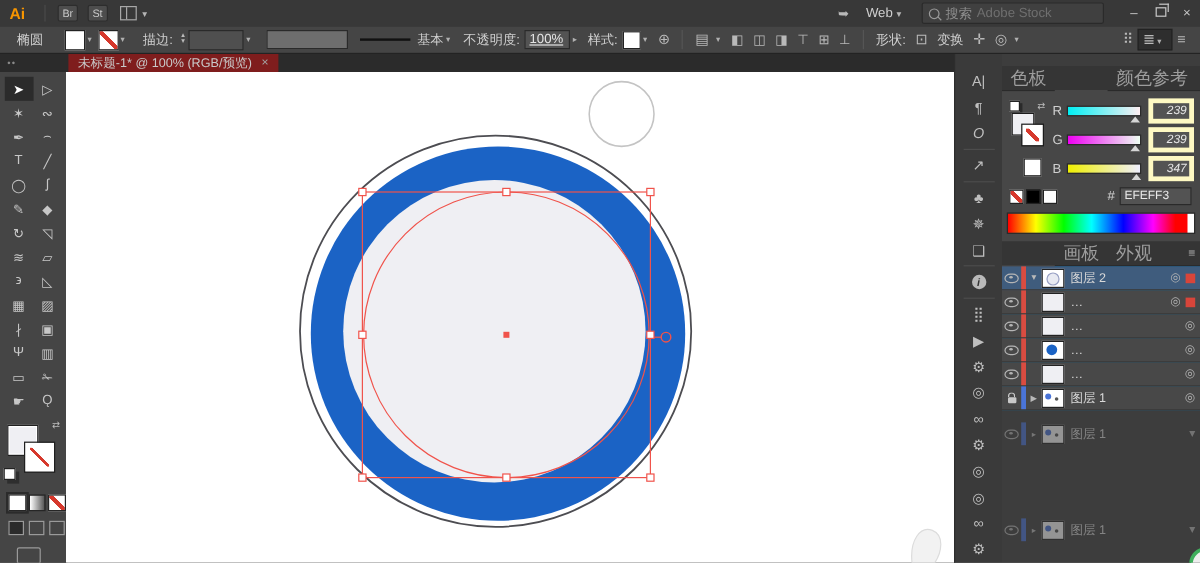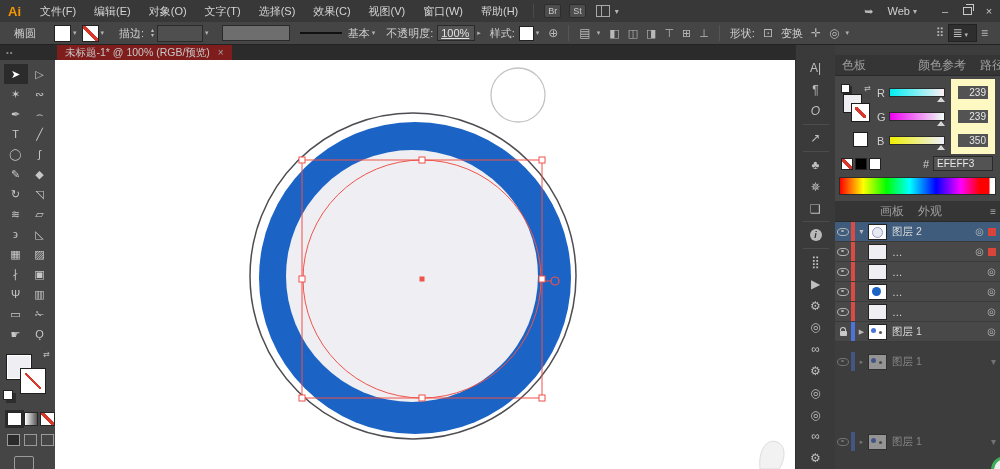--- a/index.html
+++ b/index.html
@@ -78,37 +78,37 @@
 
   
   #dockstrip{left:795px;top:45px;width:40px;height:424px;background:#3a3a3a;border-left:1px solid #2d2d2d;display:flex;flex-direction:column;align-items:center;padding-top:12px;box-sizing:border-box;}
   .strip-icon{height:22px;display:flex;align-items:center;justify-content:center;color:#bfbfbf;font-size:12px;width:100%;}
   .strip-sep{width:26px;height:1px;background:#4c4c4c;margin:2px 0;}
   .info-circle{width:12px;height:12px;border-radius:50%;background:#b9b9b9;color:#333;font-size:9px;font-weight:bold;display:flex;align-items:center;justify-content:center;font-style:italic;}
 
   
   #dock{left:835px;top:45px;width:165px;height:424px;background:#3d3d3d;}
   .panel-tabs{display:flex;align-items:center;height:20px;background:#353535;border-bottom:1px solid #2a2a2a;}
-  .ptab{padding:3px 7px 2px;color:#9d9d9d;font-size:12px;white-space:nowrap;}
+  .ptab{padding:3px 7px 2px;color:#9d9d9d;font-size:15px;white-space:nowrap;}
   .ptab.active{background:#474747;color:#e4e4e4;margin-top:44px;}
   .pmenu{margin-left:auto;color:#aaa;margin-right:4px;font-size:10px;}
   #color-panel{margin-top:10px;}
   #color-body{background:#474747;height:125px;position:relative;}
   #cp-fs{position:absolute;left:6px;top:8px;width:30px;height:54px;}
   #cp-fill{position:absolute;left:2px;top:10px;width:17px;height:17px;background:#efeff3;border:1px solid #1c1c1c;}
   #cp-stroke{position:absolute;left:11px;top:20px;width:17px;height:17px;border:3px solid #fff;outline:1px solid #1c1c1c;background:linear-gradient(45deg,transparent 40%,#d6382c 40%,#d6382c 60%,transparent 60%),#fff;box-sizing:border-box;}
   #cp-swap{position:absolute;right:0;top:0;color:#bbb;font-size:8px;}
   #cp-mini{position:absolute;left:0;top:0;width:7px;height:7px;background:#fff;border:1px solid #222;box-shadow:2px 2px 0 #2a2a2a;}
   #cp-strokebtn{position:absolute;left:12px;top:48px;width:13px;height:13px;background:#fff;border:1px solid #1c1c1c;}
   #channels{position:absolute;left:42px;top:6px;width:118px;}
   .ch-row{display:flex;align-items:center;height:21px;margin-bottom:3px;}
   .ch-label{width:12px;color:#cfcfcf;}
   .ch-track{position:relative;flex:1;height:7px;border:1px solid #2b2b2b;}
   .ch-handle{position:absolute;top:8px;width:0;height:0;border-left:4px solid transparent;border-right:4px solid transparent;border-bottom:5px solid #d6d6d6;}
-  .ch-val{width:26px;height:13px;line-height:13px;background:#535353;border:7px solid #fef9c3;color:#e8e8e8;text-align:right;padding:0 2px;margin-left:6px;font-size:10px;}
+  .ch-val{width:26px;height:13px;line-height:13px;background:#535353;border:4px solid #fef9c3;color:#e8e8e8;text-align:right;padding:0 2px;margin-left:6px;font-size:10px;font-style:italic;}
   #hex-row{position:absolute;left:6px;top:80px;width:152px;display:flex;align-items:center;}
   .mini-sw{width:10px;height:10px;border:1px solid #222;margin-right:2px;}
   .mini-sw.none{background:linear-gradient(45deg,transparent 38%,#d6382c 38%,#d6382c 62%,transparent 62%),#fff;}
   .mini-sw.black{background:#000;}
   .mini-sw.white{background:#fff;}
   #hex-field{margin-left:auto;display:flex;align-items:center;}
   #hex-box{width:52px;height:13px;line-height:13px;background:#535353;border:1px solid #2a2a2a;color:#e8e8e8;padding:0 3px;margin-left:4px;font-size:10px;}
   #spectrum{position:absolute;left:4px;bottom:6px;right:4px;height:16px;border:1px solid #2b2b2b;
     background:linear-gradient(90deg,#f00 0%,#ff0 15%,#0f0 30%,#0ff 45%,#00f 62%,#f0f 78%,#f00 90%,#f00 96%,#fff 97%);}
 
@@ -135,31 +135,35 @@
   .float-row{position:absolute;left:0;width:165px;opacity:0.45;}
   .float-row .lrow{background:transparent;border-bottom:none;}
 
   #corner-green{position:absolute;left:991px;top:456px;width:22px;height:22px;border:3px solid #3fae5c;border-radius:50%;background:#eee;}
 </style>
 </head>
 <body>
 
 <div class="abs" id="menubar">
   <span id="ai-logo">Ai</span>
-  <span id="menu-items"><span class="menu-item">文件(F)</span><span class="menu-item">编辑(E)</span><span class="menu-item">对象(O)</span><span class="menu-item">文字(T)</span><span class="menu-item">选择(S)</span><span class="menu-item">效果(C)</span><span class="menu-item">视图(V)</span><span class="menu-item">窗口(W)</span><span class="menu-item">帮助(H)</span></span>
   <span class="mb-sep"></span>
   <span class="sq-btn">Br</span>
   <span class="sq-btn">St</span>
   <span class="layout-icon"></span>
   <span class="chev">▾</span>
   <div id="mb-right">
     <span id="share-icon">➥</span>
     <span id="workspace">
       <span>Web</span>
       <span class="chev">▾</span>
+    </span>
+    <span id="searchbox">
+      <span class="mag-icon"></span>
+      <span id="search-text">搜索</span>
+      <span id="search-hint">Adobe Stock</span>
     </span>
     <span class="win-btn">–</span>
     <span class="win-btn"><span class="max-icon"></span></span>
     <span class="win-btn">×</span>
   </div>
 </div>
 
 <div class="abs" id="optionsbar">
   <span class="lbl">椭圆</span>
   <span class="swatch" style="margin-left:14px;"></span>
@@ -346,21 +350,21 @@
             <span class="ch-track" style="background: linear-gradient(90deg, rgb(239, 0, 243), rgb(239, 255, 243));">
               <span class="ch-handle" style="left: calc(94% - 4px);"></span>
             </span>
             <span class="ch-val">239</span>
           </div>
           <div class="ch-row">
             <span class="ch-label">B</span>
             <span class="ch-track" style="background: linear-gradient(90deg, rgb(239, 239, 0), rgb(239, 239, 255));">
               <span class="ch-handle" style="left: calc(95% - 4px);"></span>
             </span>
-            <span class="ch-val">350</span>
+            <span class="ch-val">347</span>
           </div>
         </div>
       <div id="hex-row">
         <div class="mini-sw none"></div>
         <div class="mini-sw black"></div>
         <div class="mini-sw white"></div>
         <div id="hex-field">
           <span>#</span>
           <span id="hex-box">EFEFF3</span>
         </div>

